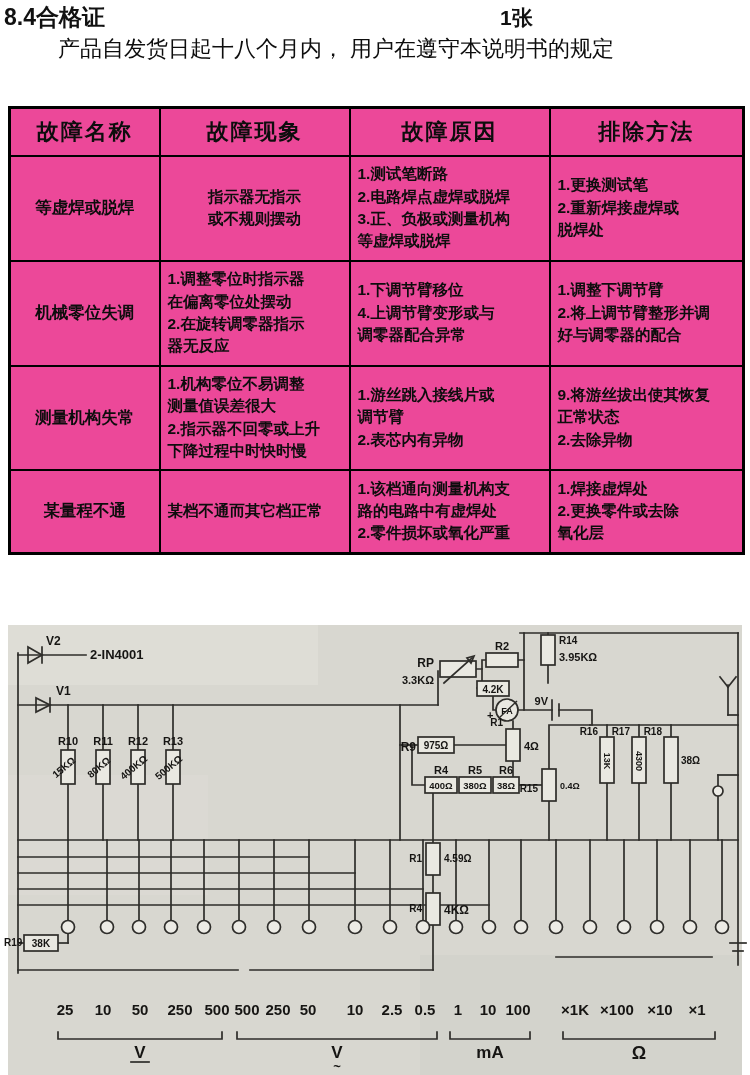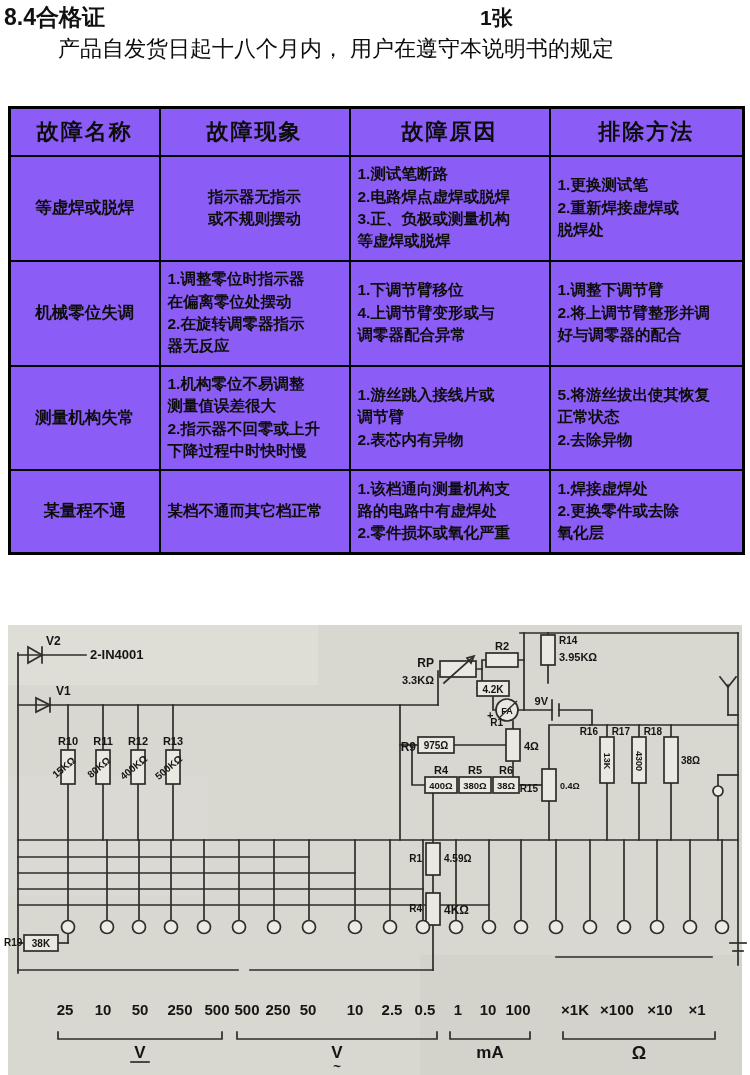--- a/index.html
+++ b/index.html
@@ -1,27 +1,27 @@
 <!DOCTYPE html>
 <html><head>
 <meta charset="utf-8">
 <style>
   * { margin:0; padding:0; box-sizing:border-box; }
   html,body { width:750px; height:1075px; overflow:hidden; }
   body { background:#ffffff; font-family:"Liberation Sans", sans-serif; color:#111; position:relative; }
 
   .header-line { position:absolute; top:2px; left:4px; width:742px; height:28px; }
   .section-title { position:absolute; left:0; top:0; font-size:23px; font-weight:700; }
-  .copies { position:absolute; left:476px; top:2px; font-size:21px; font-weight:700; }
+  .copies { position:absolute; left:496px; top:2px; font-size:21px; font-weight:700; }
 
   .warranty { position:absolute; top:32px; left:4px; width:742px; font-size:22px; font-weight:400; line-height:34px; color:#0d0d0d; }
   .warranty .line1 { display:block; text-indent:54px; }
   .warranty .line2 { display:block; }
 
-  table.fault { position:absolute; top:106px; left:8px; width:734px; border-collapse:collapse; border:3px solid #000; table-layout:fixed; background:#8b5cf6; }
+  table.fault { position:absolute; top:106px; left:8px; width:734px; border-collapse:collapse; border:3px solid #000; table-layout:fixed; background:#ec4899; }
   col.w1 { width:150px; } col.w2 { width:190px; } col.w3 { width:200px; } col.w4 { width:194px; }
   th, td { border:2.5px solid #000; font-weight:700; color:#0d0d0d; vertical-align:middle; }
   th { font-size:22px; letter-spacing:2px; }
   tr.hrow { height:48px; }
   td { font-size:15.5px; line-height:1.45; white-space:pre-line; padding:2px 3px; }
   td.c-name { text-align:center; font-size:16.5px; }
   td.c-center { text-align:center; }
   td.c-left { text-align:left; padding-left:7px; }
   tr.r1 { height:105px; } tr.r2 { height:105px; } tr.r3 { height:104px; }
   tr.r4 { height:84px; } tr.r5 { height:56px; }
@@ -89,21 +89,21 @@
       </tr>
       <tr class="r3">
         <td class="c-name">测量机构失常</td>
         <td class="c-left">1.机构零位不易调整
 测量值误差很大
 2.指示器不回零或上升
 下降过程中时快时慢</td>
         <td class="c-left">1.游丝跳入接线片或
 调节臂
 2.表芯内有异物</td>
-        <td class="c-left">5.将游丝拔出使其恢复
+        <td class="c-left">9.将游丝拔出使其恢复
 正常状态
 2.去除异物</td>
       </tr>
       <tr class="r4">
         <td class="c-name">某量程不通</td>
         <td class="c-left">某档不通而其它档正常</td>
         <td class="c-left">1.该档通向测量机构支
 路的电路中有虚焊处
 2.零件损坏或氧化严重</td>
         <td class="c-left">1.焊接虚焊处

